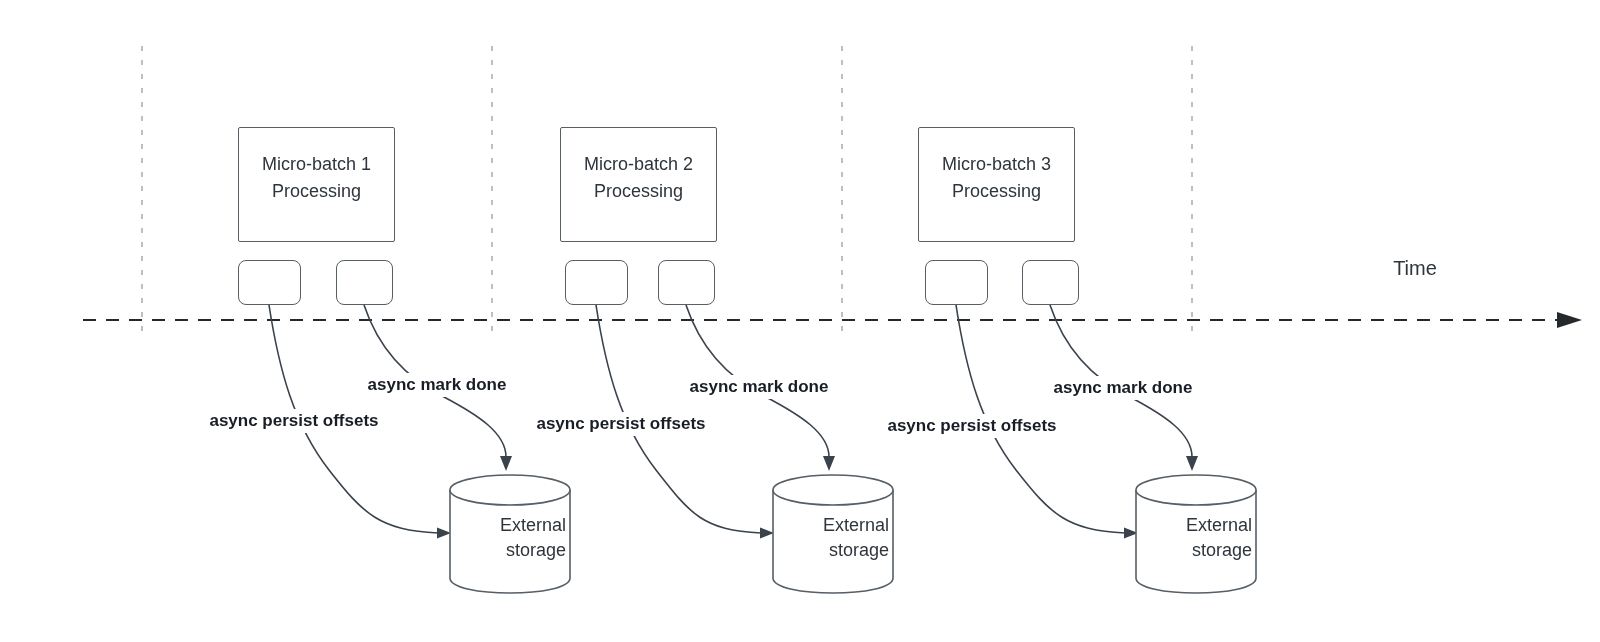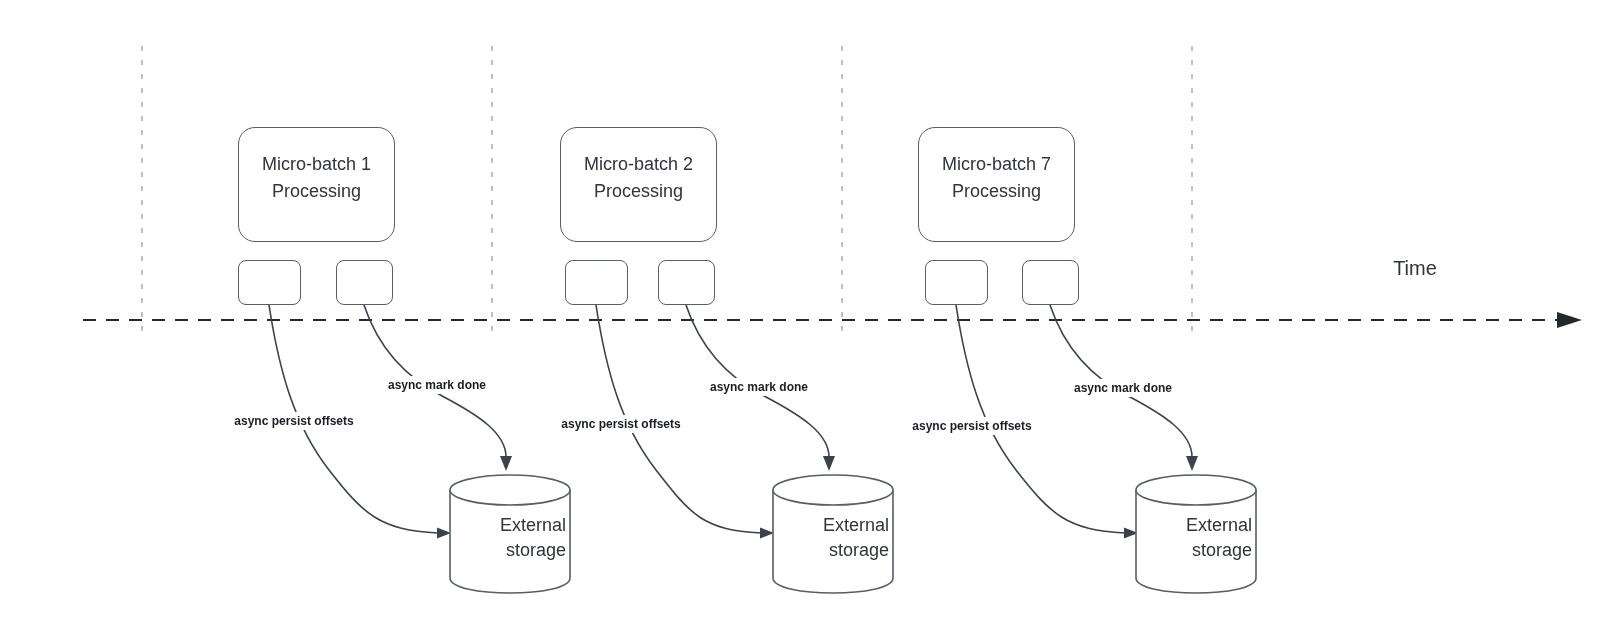--- a/index.html
+++ b/index.html
@@ -27,41 +27,41 @@
   .axis     { stroke: var(--axis); stroke-width: 2; stroke-dasharray: 13 10; fill: none; }
   .axis-head{ fill: var(--axis); stroke: none; }
   .flow     { stroke: var(--arrow); stroke-width: 1.6; fill: none; }
   .arrowhead{ fill: var(--arrow); stroke: none; }
   .cyl      { fill: #ffffff; stroke: var(--shape-stroke); stroke-width: 1.6; }
 
   .big-box {
     position: absolute;
     width: 157px; height: 115px;
     border: 1.5px solid var(--shape-stroke);
-    border-radius: 17px;
+    border-radius: 2px;
     background: #ffffff;
     display: flex; align-items: center; justify-content: center;
     text-align: center;
     font-size: 18px; line-height: 1.45; color: var(--text);
     padding: 0 10px 14px 10px;
   }
   .small-box {
     position: absolute;
     width: 63px; height: 45px;
     border: 1.5px solid var(--shape-stroke);
     border-radius: 8px;
     background: #ffffff;
   }
   .small-box.right { width: 57px; }
   .flow-label {
     position: absolute;
     transform: translate(-50%, -50%);
     background: #ffffff;
     padding: 2px 4px;
-    font-size: 12px; font-weight: bold;
+    font-size: 17px; font-weight: bold;
     color: var(--label-text);
     white-space: nowrap;
   }
   .cyl-label {
     position: absolute;
     width: 112px;
     transform: translate(-50%, -50%);
     text-align: right;
     font-size: 18px; line-height: 1.4;
     color: var(--text);
@@ -128,21 +128,21 @@
   <div class="flow-label" style="left:437px; top:385px;">async mark done</div>
   <div class="cyl-label" style="left:510px; top:538px;">External storage</div>
 
   <div class="big-box" style="left:560px; top:127px;">Micro-batch 2 Processing</div>
   <div class="small-box" style="left:565px; top:260px;"></div>
   <div class="small-box right" style="left:658px; top:260px;"></div>
   <div class="flow-label" style="left:621px; top:424px;">async persist offsets</div>
   <div class="flow-label" style="left:759px; top:387px;">async mark done</div>
   <div class="cyl-label" style="left:833px; top:538px;">External storage</div>
 
-  <div class="big-box" style="left:918px; top:127px;">Micro-batch 7 Processing</div>
+  <div class="big-box" style="left:918px; top:127px;">Micro-batch 3 Processing</div>
   <div class="small-box" style="left:925px; top:260px;"></div>
   <div class="small-box right" style="left:1022px; top:260px;"></div>
   <div class="flow-label" style="left:972px; top:426px;">async persist offsets</div>
   <div class="flow-label" style="left:1123px; top:388px;">async mark done</div>
   <div class="cyl-label" style="left:1196px; top:538px;">External storage</div>
 
   <div class="time-label" style="left:1387px; top:268px;">Time</div>
 
 </div>
 

